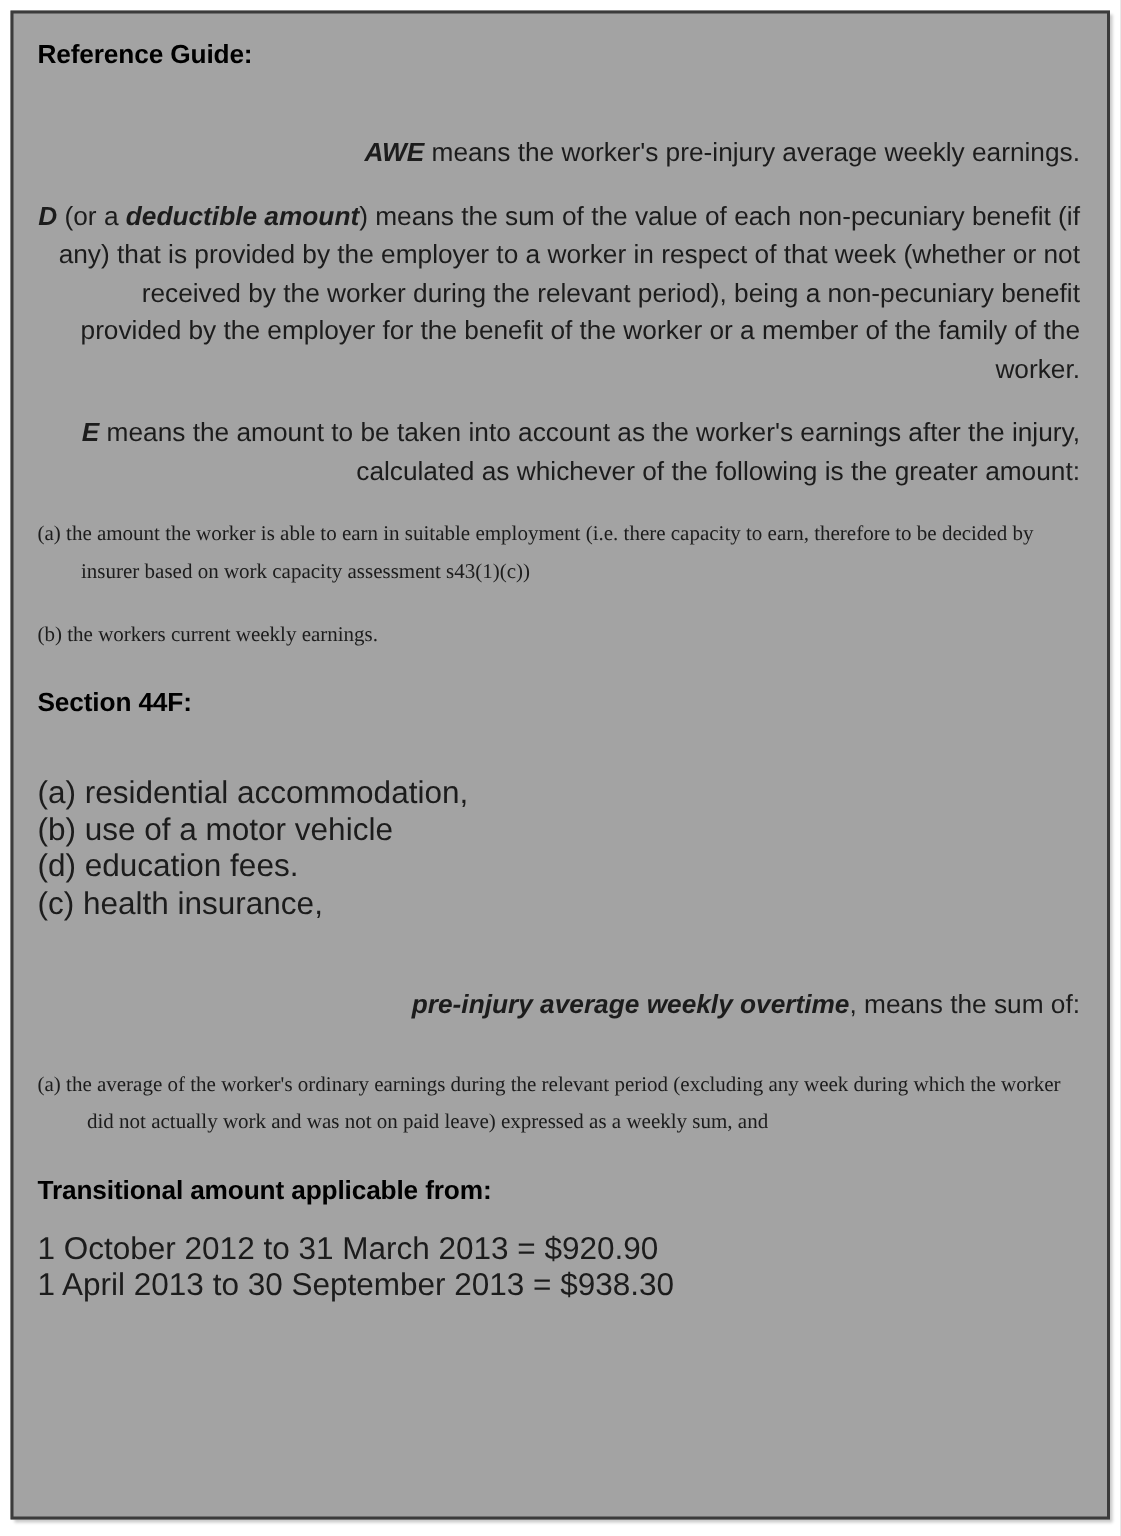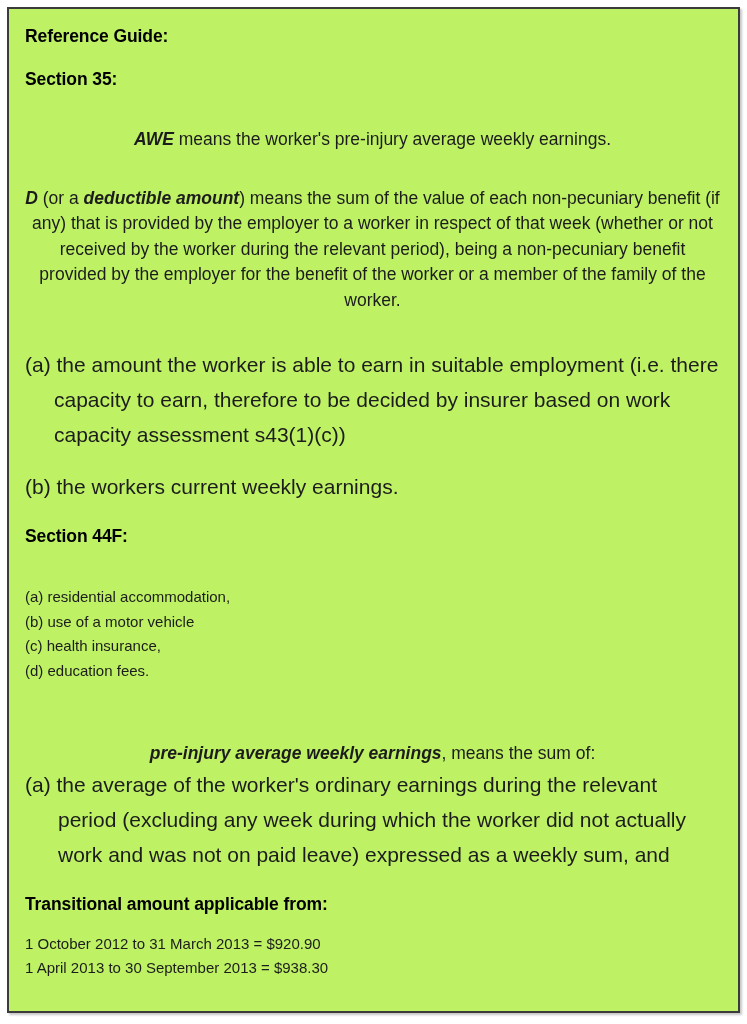--- a/index.html
+++ b/index.html
@@ -15,114 +15,115 @@
     overflow: hidden;
   }
   #doc-frame {
     position: absolute;
     left: 7px;
     top: 7px;
     width: 733px;
     height: 1006px;
     box-sizing: border-box;
     border: 2px solid #3b3b3b;
-    background: #bef264;
+    background: #a3a3a3;
     box-shadow: 2px 2px 2px rgba(0,0,0,0.22);
   }
   #doc-body {
     padding: 16px 18px 10px 16px;
   }
   .hd {
     font-weight: bold;
     font-size: 17.5px;
     line-height: 22px;
     color: #000000;
     letter-spacing: -0.1px;
   }
   .para {
     font-size: 17.5px;
     line-height: 25.5px;
     color: #1c1c1c;
-    text-align: center;
-    margin-top: 16px;
+    text-align: right;
   }
   .bi {
     font-weight: bold;
     font-style: italic;
   }
   .hang {
-    font-size: 21px;
-    line-height: 35px;
+    font-size: 14px;
+    line-height: 25px;
     color: #1c1c1c;
     padding-left: 29px;
     text-indent: -29px;
+    font-family: Liberation Serif, serif;
   }
   .hang.deep {
     padding-left: 33px;
     text-indent: -33px;
+    margin-top: 28px;
   }
   .tight {
-    font-size: 15px;
+    font-size: 21px;
     line-height: 24.5px;
     color: #1c1c1c;
   }
   .gap-lg { height: 21px; }
   .gap-md { height: 17px; }
 </style>
 </head>
 <body>
 
 <div id="doc-frame">
   <div id="doc-body">
 
     <div class="hd">Reference Guide:</div>
 
     <div class="gap-lg"></div>
 
-    <div class="hd">Section 35:</div>
 
     <div class="gap-lg"></div>
 
     <div class="para"><span class="bi">AWE</span><span> means the worker's pre-injury average weekly earnings.</span></div>
 
     <div class="gap-md"></div>
 
     <div class="para"><span class="bi">D</span><span> (or a </span><span class="bi">deductible amount</span><span>) means the sum of the value of each non-pecuniary benefit (if any) that is provided by the employer to a worker in respect of that week (whether or not received by the worker during the relevant period), being a non-pecuniary benefit provided by the employer for the benefit of the worker or a member of the family of the worker.</span></div>
 
     <div class="gap-md"></div>
 
+    <div class="para"><span class="bi">E</span><span> means the amount to be taken into account as the worker's earnings after the injury, calculated as whichever of the following is the greater amount:</span></div>
 
     <div class="gap-md"></div>
 
     <div class="hang">(a) the amount the worker is able to earn in suitable employment (i.e. there capacity to earn, therefore to be decided by insurer based on work capacity assessment s43(1)(c))</div>
 
     <div class="gap-md"></div>
 
     <div class="hang">(b) the workers current weekly earnings.</div>
 
     <div class="gap-lg"></div>
 
     <div class="hd">Section 44F:</div>
 
     <div class="gap-lg"></div>
 
 
     <div class="gap-md"></div>
 
     <div class="tight">(a) residential accommodation,</div>
     <div class="tight">(b) use of a motor vehicle</div>
+    <div class="tight">(d) education fees.</div>
     <div class="tight">(c) health insurance,</div>
-    <div class="tight">(d) education fees.</div>
 
     <div class="gap-lg"></div>
 
 
     <div class="gap-lg"></div>
 
-    <div class="para"><span class="bi">pre-injury average weekly earnings</span><span>, means the sum of:</span></div>
+    <div class="para"><span class="bi">pre-injury average weekly overtime</span><span>, means the sum of:</span></div>
 
     <div class="hang deep">(a) the average of the worker's ordinary earnings during the relevant period (excluding any week during which the worker did not actually work and was not on paid leave) expressed as a weekly sum, and</div>
 
     <div class="gap-lg"></div>
 
     <div class="hd">Transitional amount applicable from:</div>
 
     <div class="gap-md"></div>
 
     <div class="tight">1 October 2012 to 31 March 2013 = $920.90</div>

